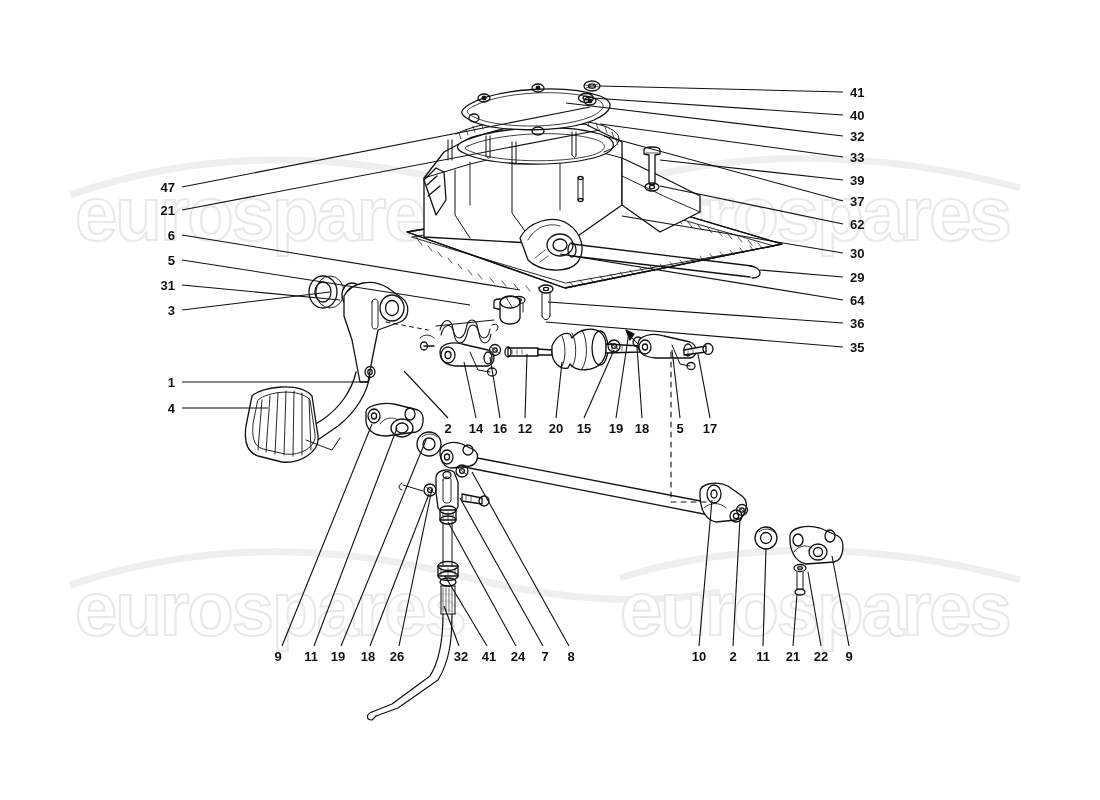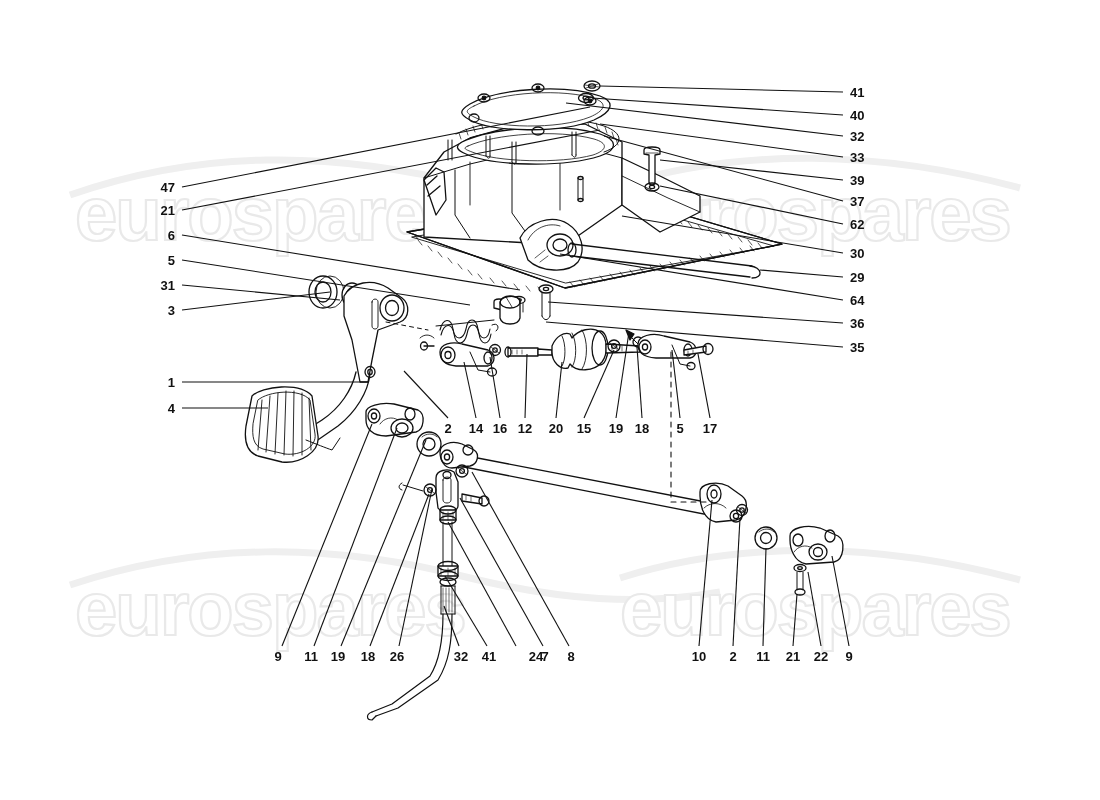--- a/index.html
+++ b/index.html
@@ -492,21 +492,21 @@
     <span class="lbl c" style="left:680px;top:422px">5</span>
     <span class="lbl c" style="left:710px;top:422px">17</span>
 
     <span class="lbl c" style="left:278px;top:650px">9</span>
     <span class="lbl c" style="left:311px;top:650px">11</span>
     <span class="lbl c" style="left:338px;top:650px">19</span>
     <span class="lbl c" style="left:368px;top:650px">18</span>
     <span class="lbl c" style="left:397px;top:650px">26</span>
     <span class="lbl c" style="left:461px;top:650px">32</span>
     <span class="lbl c" style="left:489px;top:650px">41</span>
-    <span class="lbl c" style="left:536px;top:650px">24</span>
+    <span class="lbl c" style="left:518px;top:650px">24</span>
     <span class="lbl c" style="left:545px;top:650px">7</span>
     <span class="lbl c" style="left:571px;top:650px">8</span>
 
     <span class="lbl c" style="left:699px;top:650px">10</span>
     <span class="lbl c" style="left:733px;top:650px">2</span>
     <span class="lbl c" style="left:763px;top:650px">11</span>
     <span class="lbl c" style="left:793px;top:650px">21</span>
     <span class="lbl c" style="left:821px;top:650px">22</span>
     <span class="lbl c" style="left:849px;top:650px">9</span>
 

